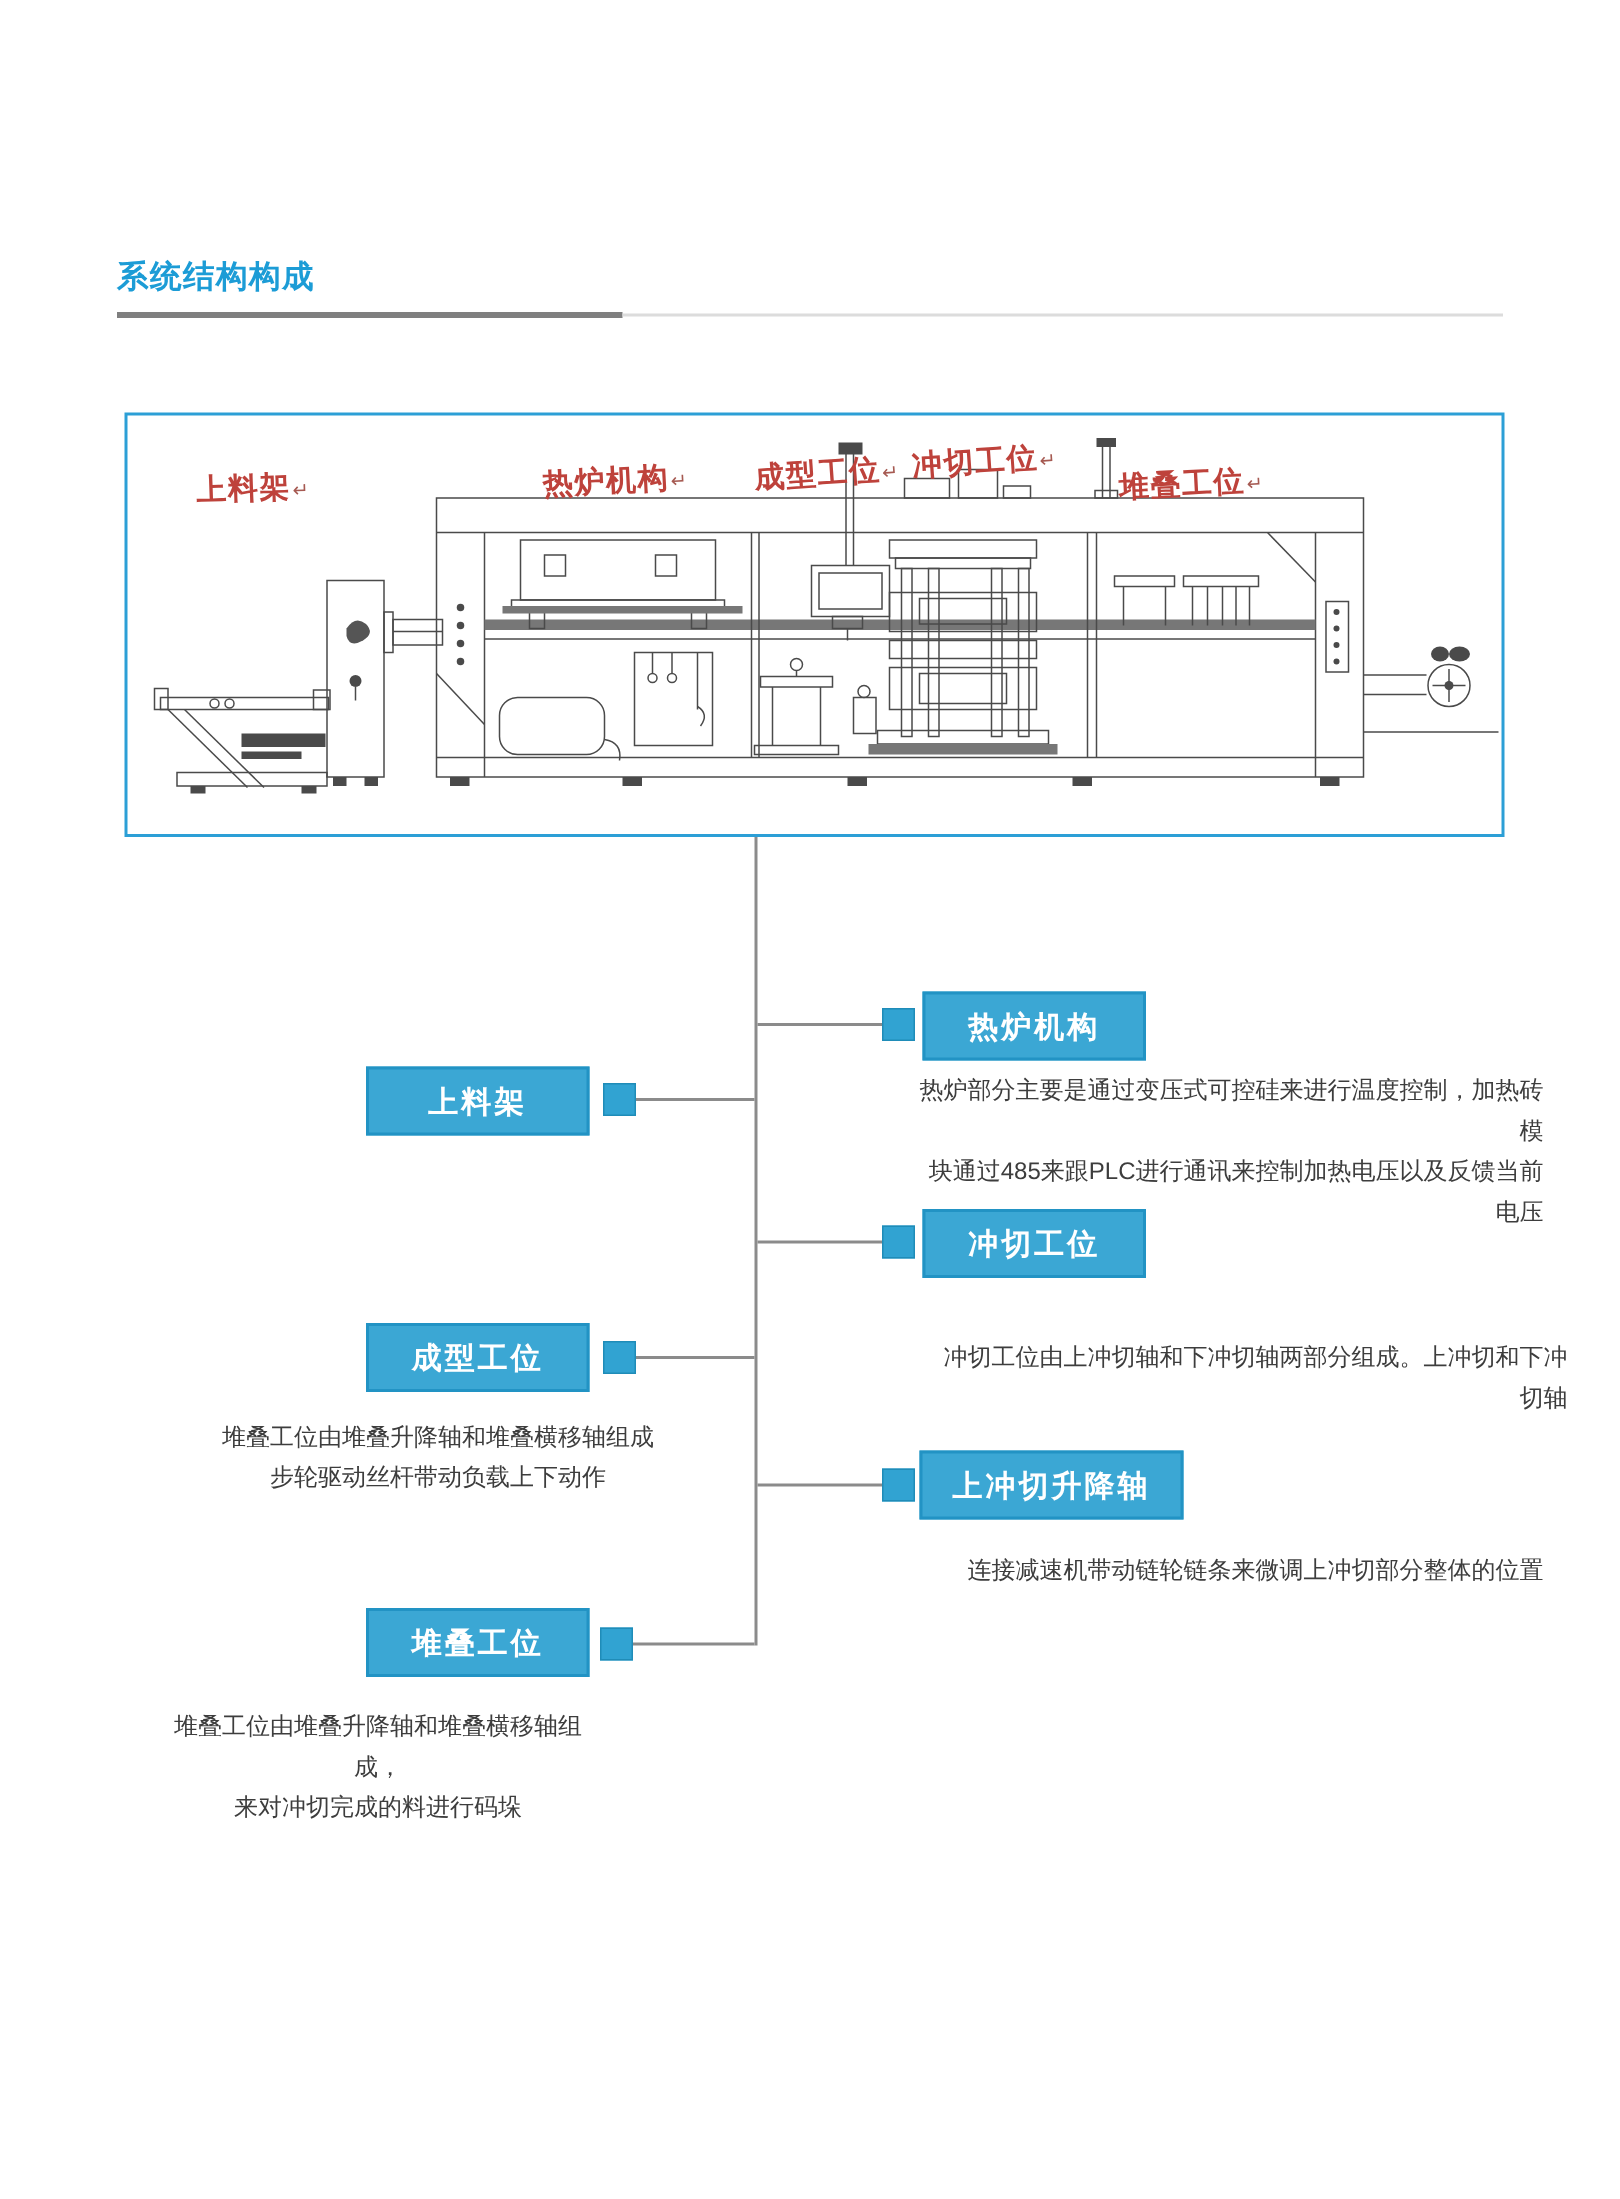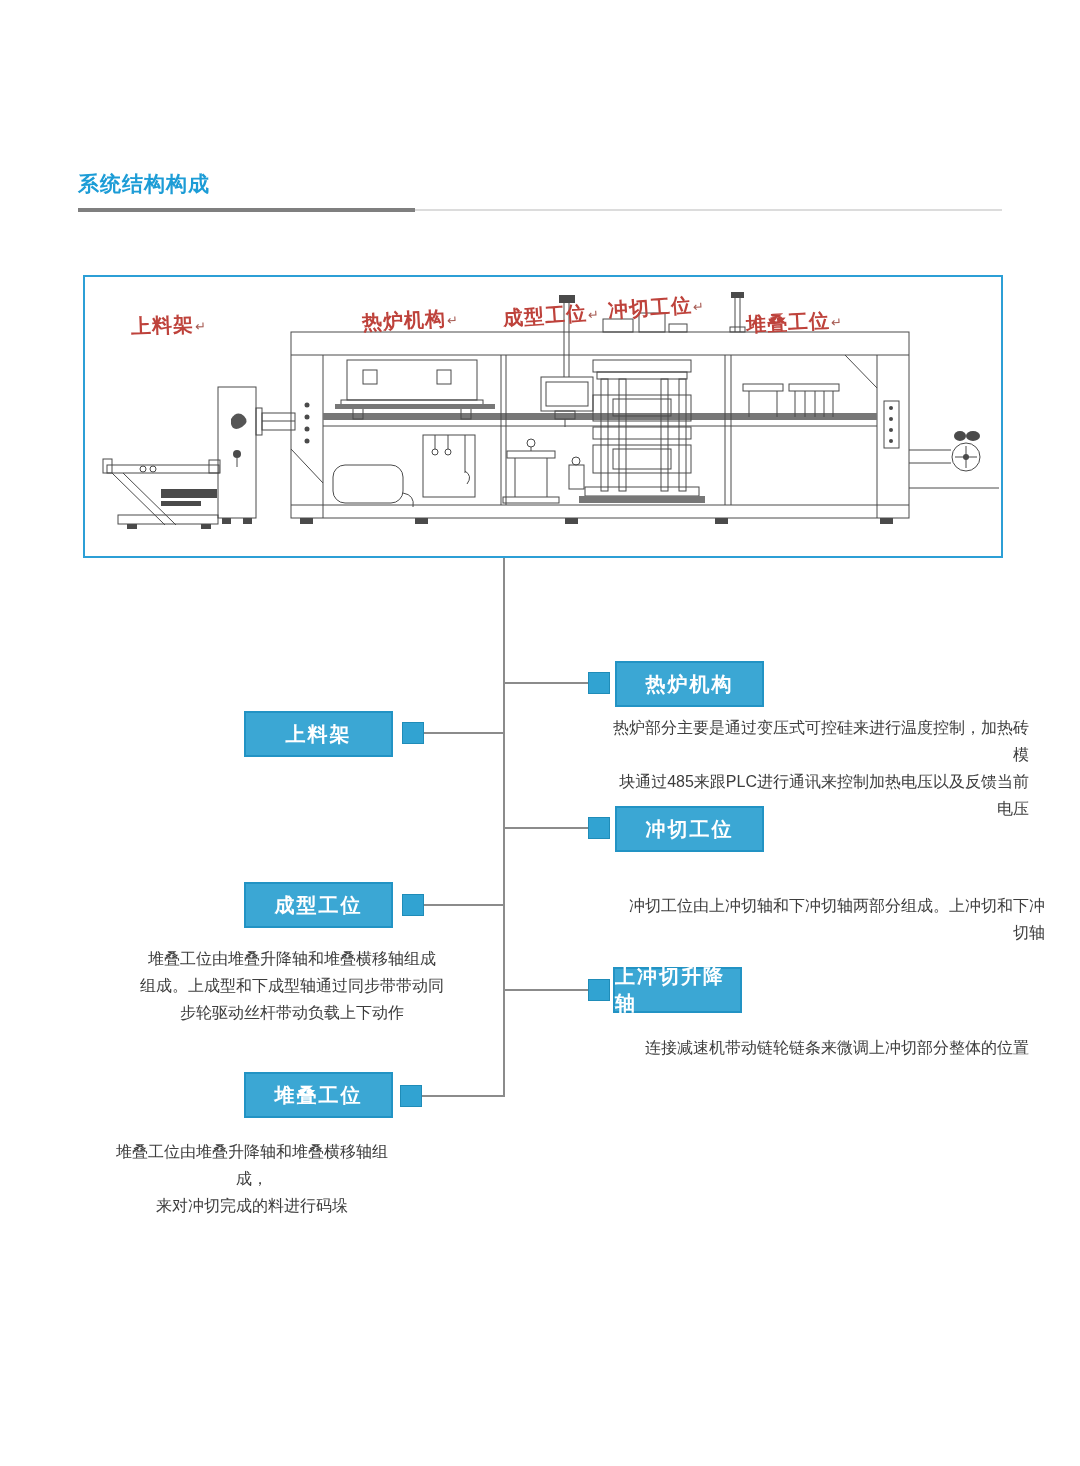--- a/index.html
+++ b/index.html
@@ -214,37 +214,36 @@
     </div>
   <div class="node-box" style="left:615px;top:661px;">
       <span>热炉机构</span>
     </div>
   <div class="node-box" style="left:615px;top:806px;">
       <span>冲切工位</span>
     </div>
   <div class="node-box" style="left:244px;top:882px;">
       <span>成型工位</span>
     </div>
-  <div class="node-box" style="left:613px;top:967px;width:129px;">
+  <div class="node-box" style="left:613px;top:967px;width:176px;">
       <span>上冲切升降轴</span>
     </div>
   <div class="node-box" style="left:244px;top:1072px;">
       <span>堆叠工位</span>
     </div>
 
   <div class="desc lefted" style="left:609px;top:714px;width:420px;">
     <div>热炉部分主要是通过变压式可控硅来进行温度控制，加热砖模</div>
     <div>块通过485来跟PLC进行通讯来控制加热电压以及反馈当前电压</div>
   </div>
   <div class="desc lefted" style="left:609px;top:892px;width:420px;margin-left:16px;">
     <div>冲切工位由上冲切轴和下冲切轴两部分组成。上冲切和下冲切轴</div>
   </div>
   <div class="desc centered" style="left:118px;top:945px;width:348px;">
     <div>堆叠工位由堆叠升降轴和堆叠横移轴组成</div>
-    <div>组成。上成型和下成型轴通过同步带带动同</div>
     <div>步轮驱动丝杆带动负载上下动作</div>
   </div>
   <div class="desc lefted" style="left:609px;top:1034px;width:420px;">
     <div>连接减速机带动链轮链条来微调上冲切部分整体的位置</div>
   </div>
   <div class="desc centered" style="left:112px;top:1138px;width:280px;">
     <div>堆叠工位由堆叠升降轴和堆叠横移轴组成，</div>
     <div>来对冲切完成的料进行码垛</div>
   </div>
 

